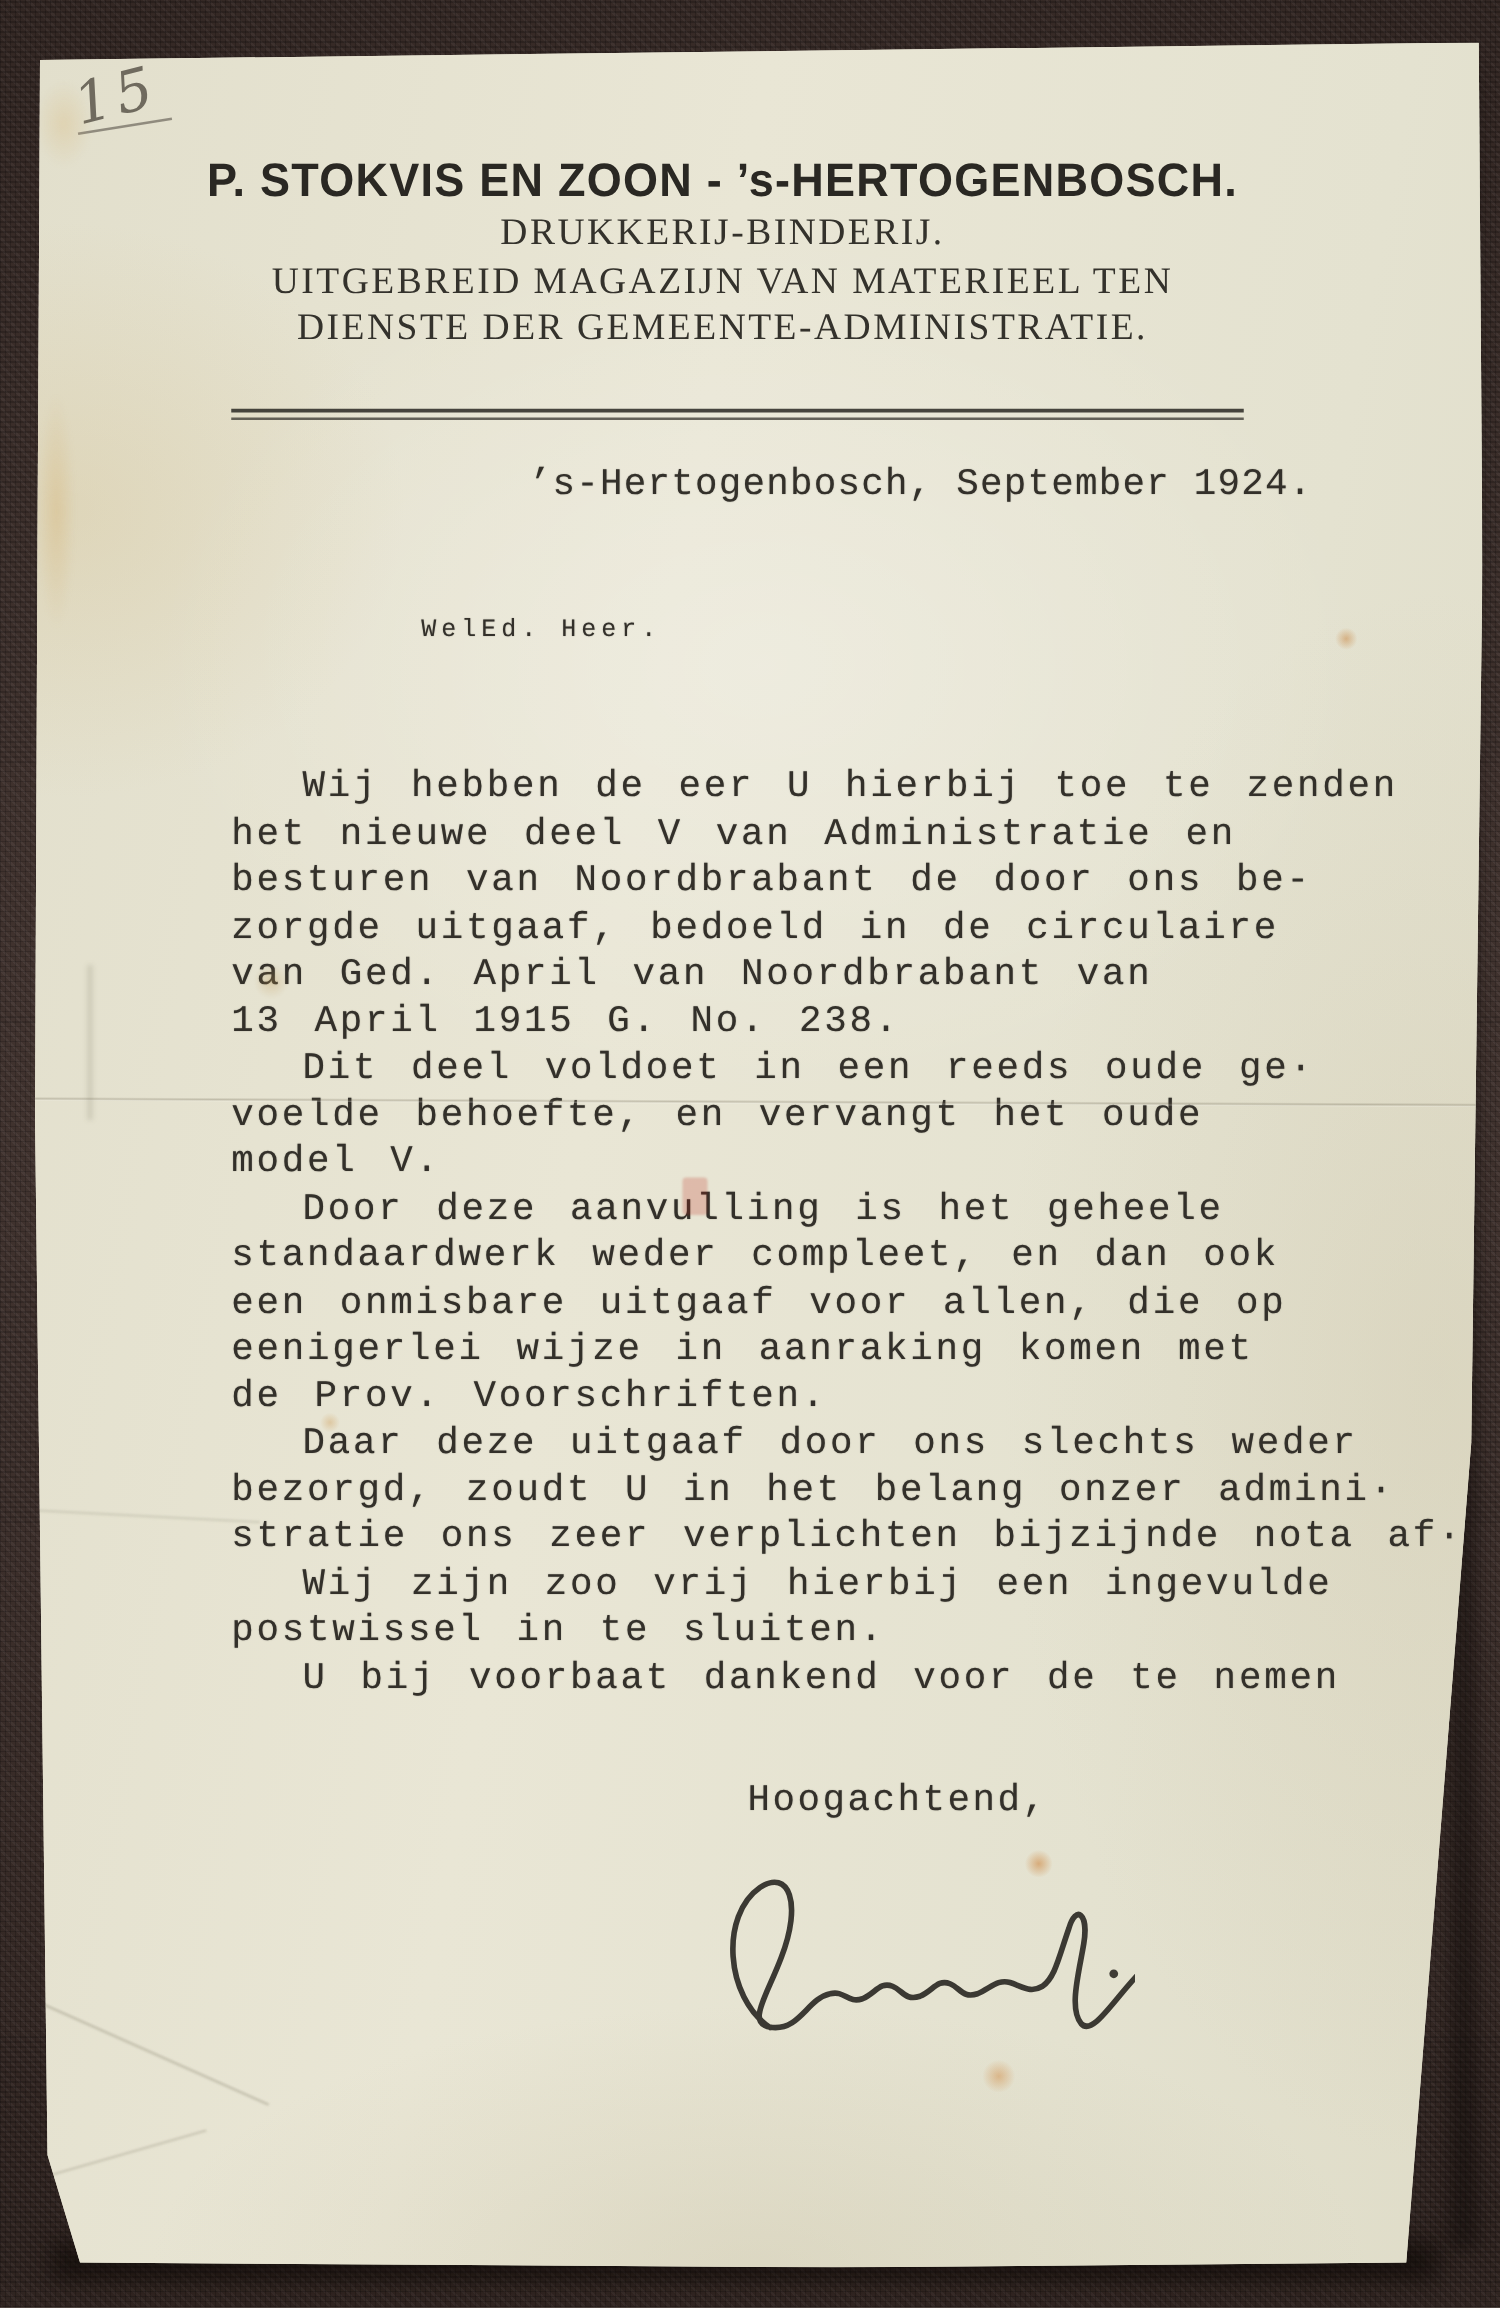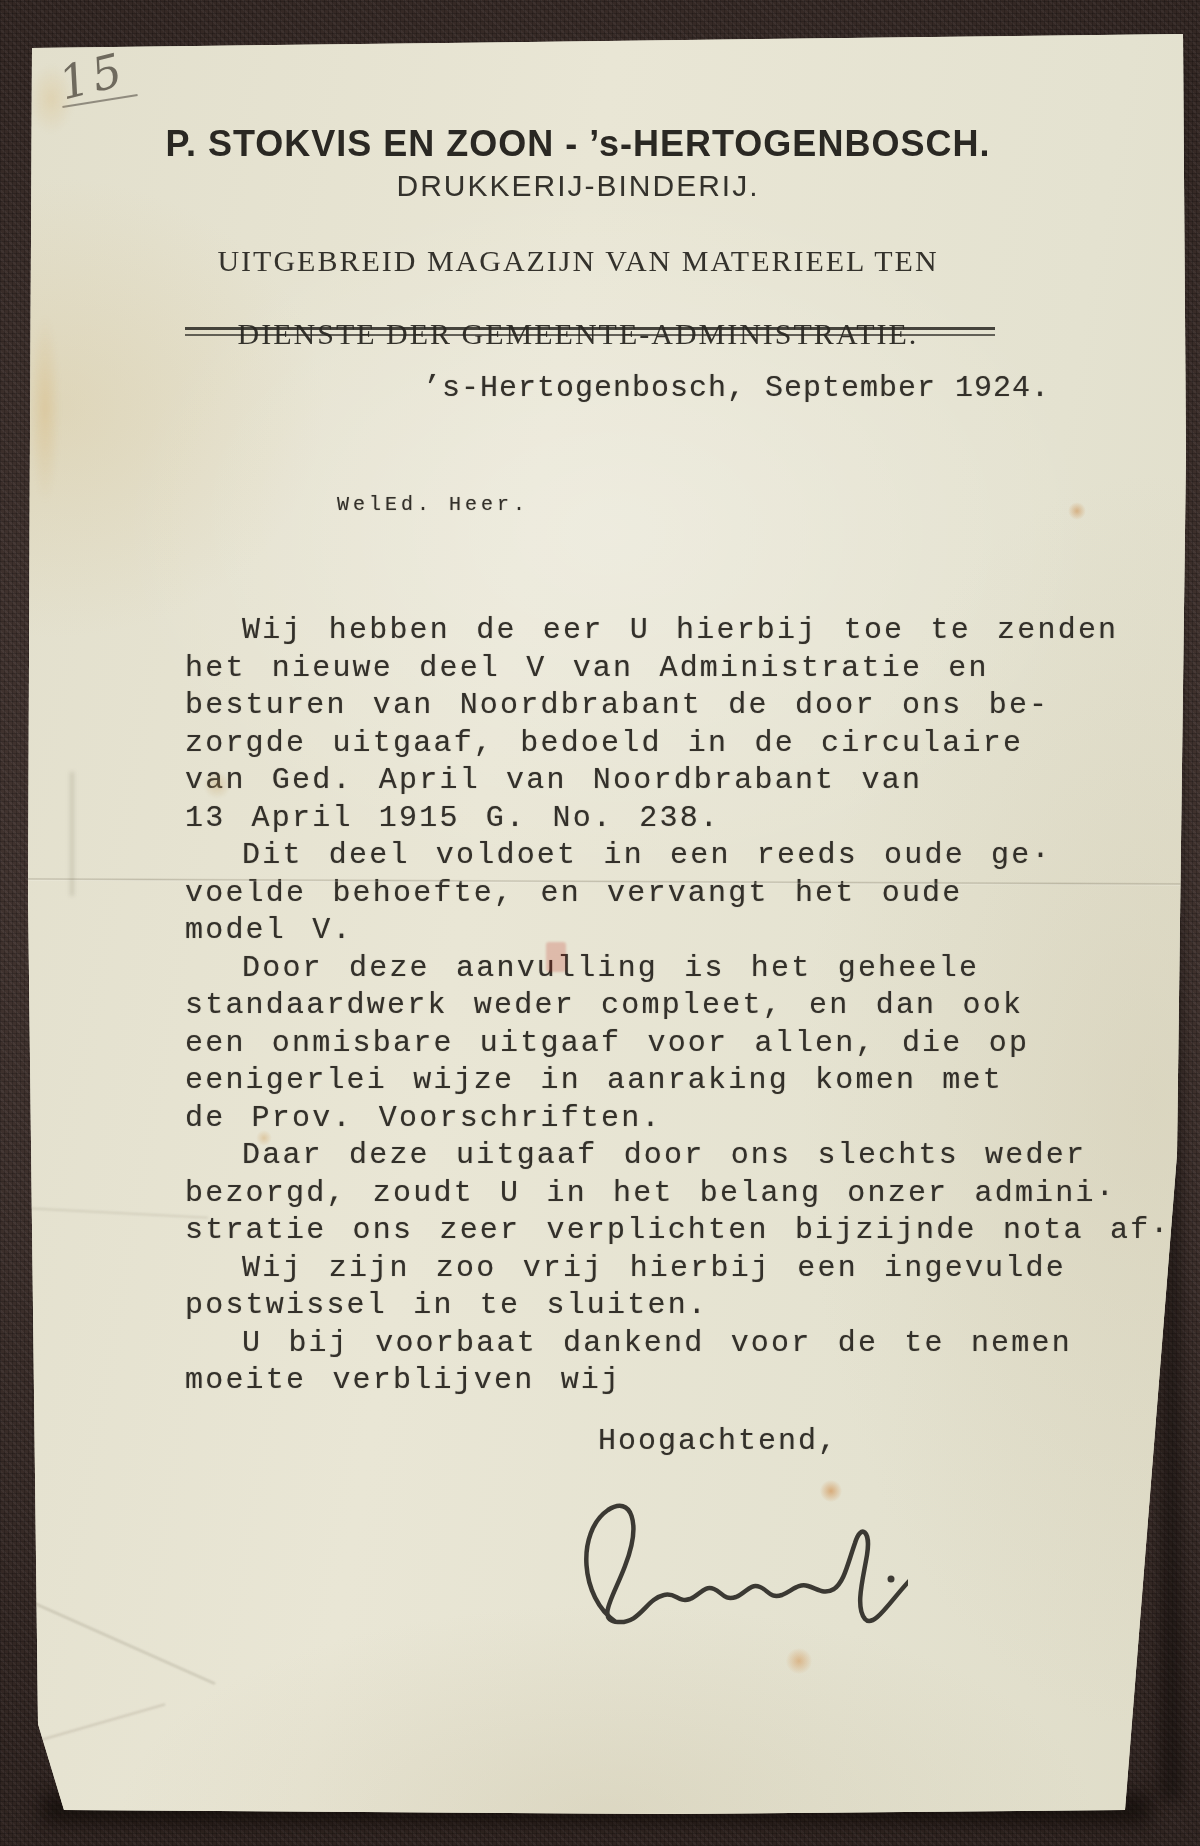--- a/index.html
+++ b/index.html
@@ -43,26 +43,26 @@
     position:absolute;left:34px;top:66px;width:76px;height:2px;
     background:#7b766a;transform:rotate(-9deg);opacity:.8;
   }
   .letterhead{position:absolute;left:100px;top:88px;width:900px;text-align:center;color:#2a2823;}
   .lh-company{
     font-family:"Liberation Sans", sans-serif;font-weight:700;
     font-size:36px;letter-spacing:1px;line-height:44px;white-space:nowrap;
     transform:scaleY(1.04);
   }
   .lh-sub{
-    font-family:Liberation Sans, sans-serif;font-weight:400;
+    font-family:Liberation Serif, serif;font-weight:400;
     font-size:30px;letter-spacing:2px;line-height:40px;white-space:nowrap;color:#34322c;
   }
   .lh-tag{
     font-family:"Liberation Serif", serif;font-weight:400;
-    font-size:30px;letter-spacing:2px;line-height:37px;white-space:nowrap;color:#34322c;margin-top:36px;
+    font-size:30px;letter-spacing:2px;line-height:37px;white-space:nowrap;color:#34322c;
   }
   .rule{
     position:absolute;left:157px;top:293px;width:810px;height:4px;
     border-top:3px solid rgba(42,40,35,.85);
     border-bottom:2px solid rgba(42,40,35,.7);
   }
   .typewritten{
     font-family:Liberation Mono, monospace;color:#33302a;
     text-shadow:0 0 1px rgba(51,48,42,.45);
   }
@@ -137,21 +137,20 @@
       <div class="body-line typewritten">standaardwerk weder compleet, en dan ook</div>
       <div class="body-line typewritten">een onmisbare uitgaaf voor allen, die op</div>
       <div class="body-line typewritten">eenigerlei wijze in aanraking komen met</div>
       <div class="body-line typewritten">de Prov. Voorschriften.</div>
       <div class="body-line typewritten indent">Daar deze uitgaaf door ons slechts weder</div>
       <div class="body-line typewritten">bezorgd, zoudt U in het belang onzer admini·</div>
       <div class="body-line typewritten">stratie ons zeer verplichten bijzijnde nota af·</div>
       <div class="body-line typewritten indent">Wij zijn zoo vrij hierbij een ingevulde</div>
       <div class="body-line typewritten">postwissel in te sluiten.</div>
       <div class="body-line typewritten indent">U bij voorbaat dankend voor de te nemen</div>
-      <div class="body-line typewritten">moeite verblijven wij</div>
     </div>
 
     <div class="closing typewritten">Hoogachtend,</div>
 
     <svg class="signature" viewBox="0 0 380 185" fill="none">
       <path d="M 88 150
                C 52 126, 48 60, 80 38
                C 103 23, 114 50, 97 94
                C 85 126, 68 148, 90 150
                C 112 152, 118 127, 136 123

